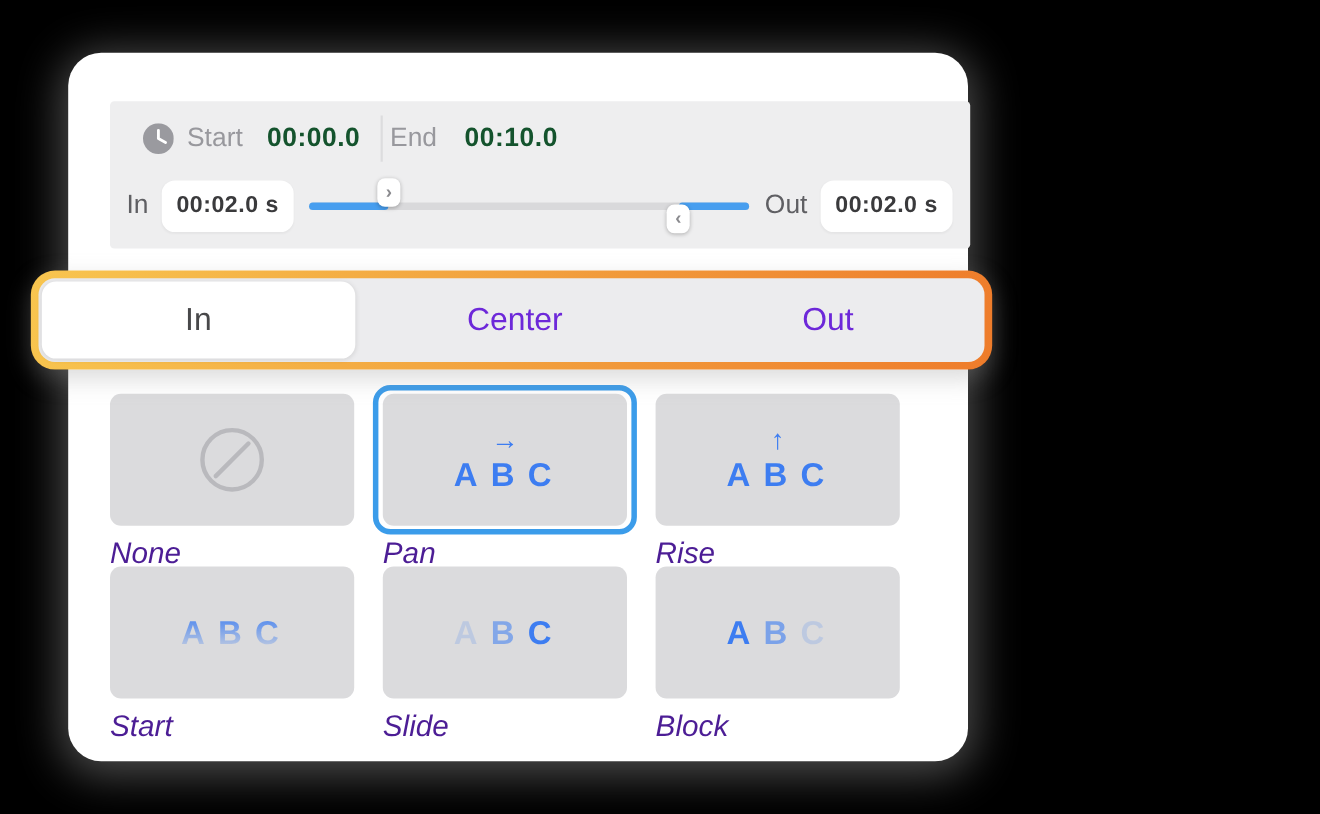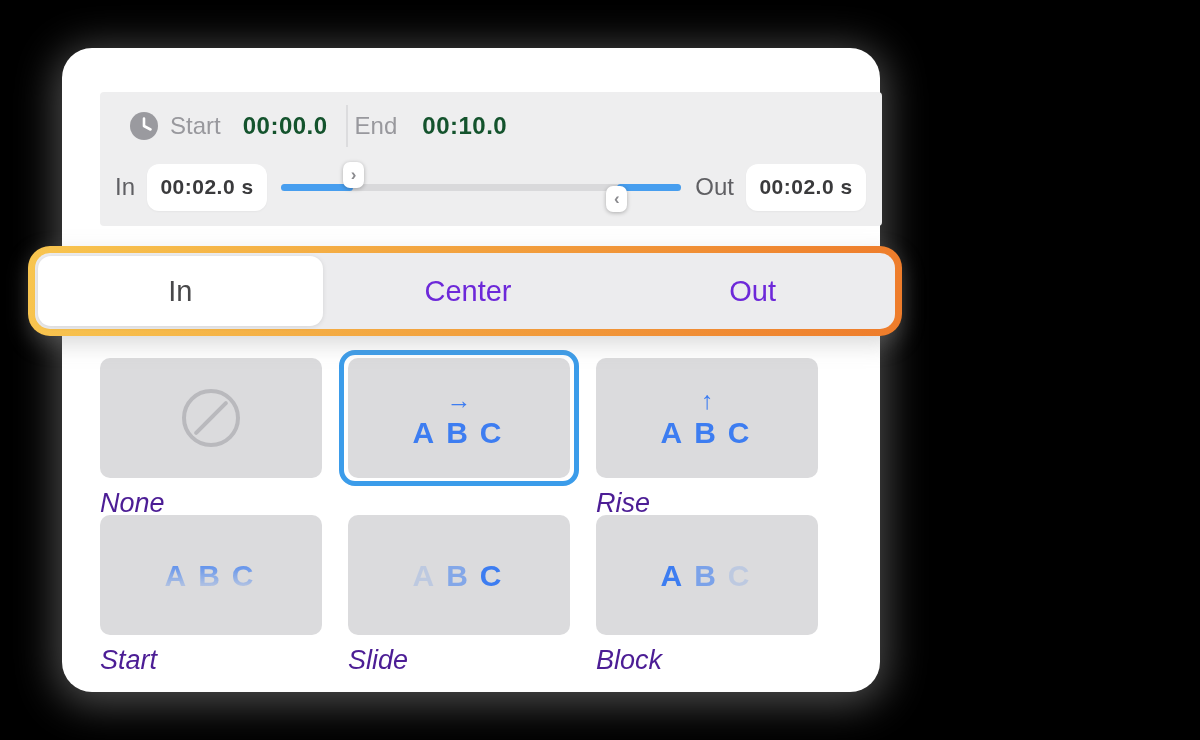--- a/index.html
+++ b/index.html
@@ -169,20 +169,21 @@
     <div class="cell" style="left:286px; top:310px;">
       <div class="tile">
         <div class="ring"></div>
         <div class="arrow">→</div>
         <div class="abc">
           <span>A</span>
             <span>B</span>
             <span>C</span>
         </div>
       </div>
+      <div class="tile-label">Pan</div>
     </div>
 
     <div class="cell" style="left:534px; top:310px;">
       <div class="tile">
         <div class="arrow">↑</div>
         <div class="abc">
           <span>A</span>
             <span>B</span>
             <span>C</span>
         </div>

